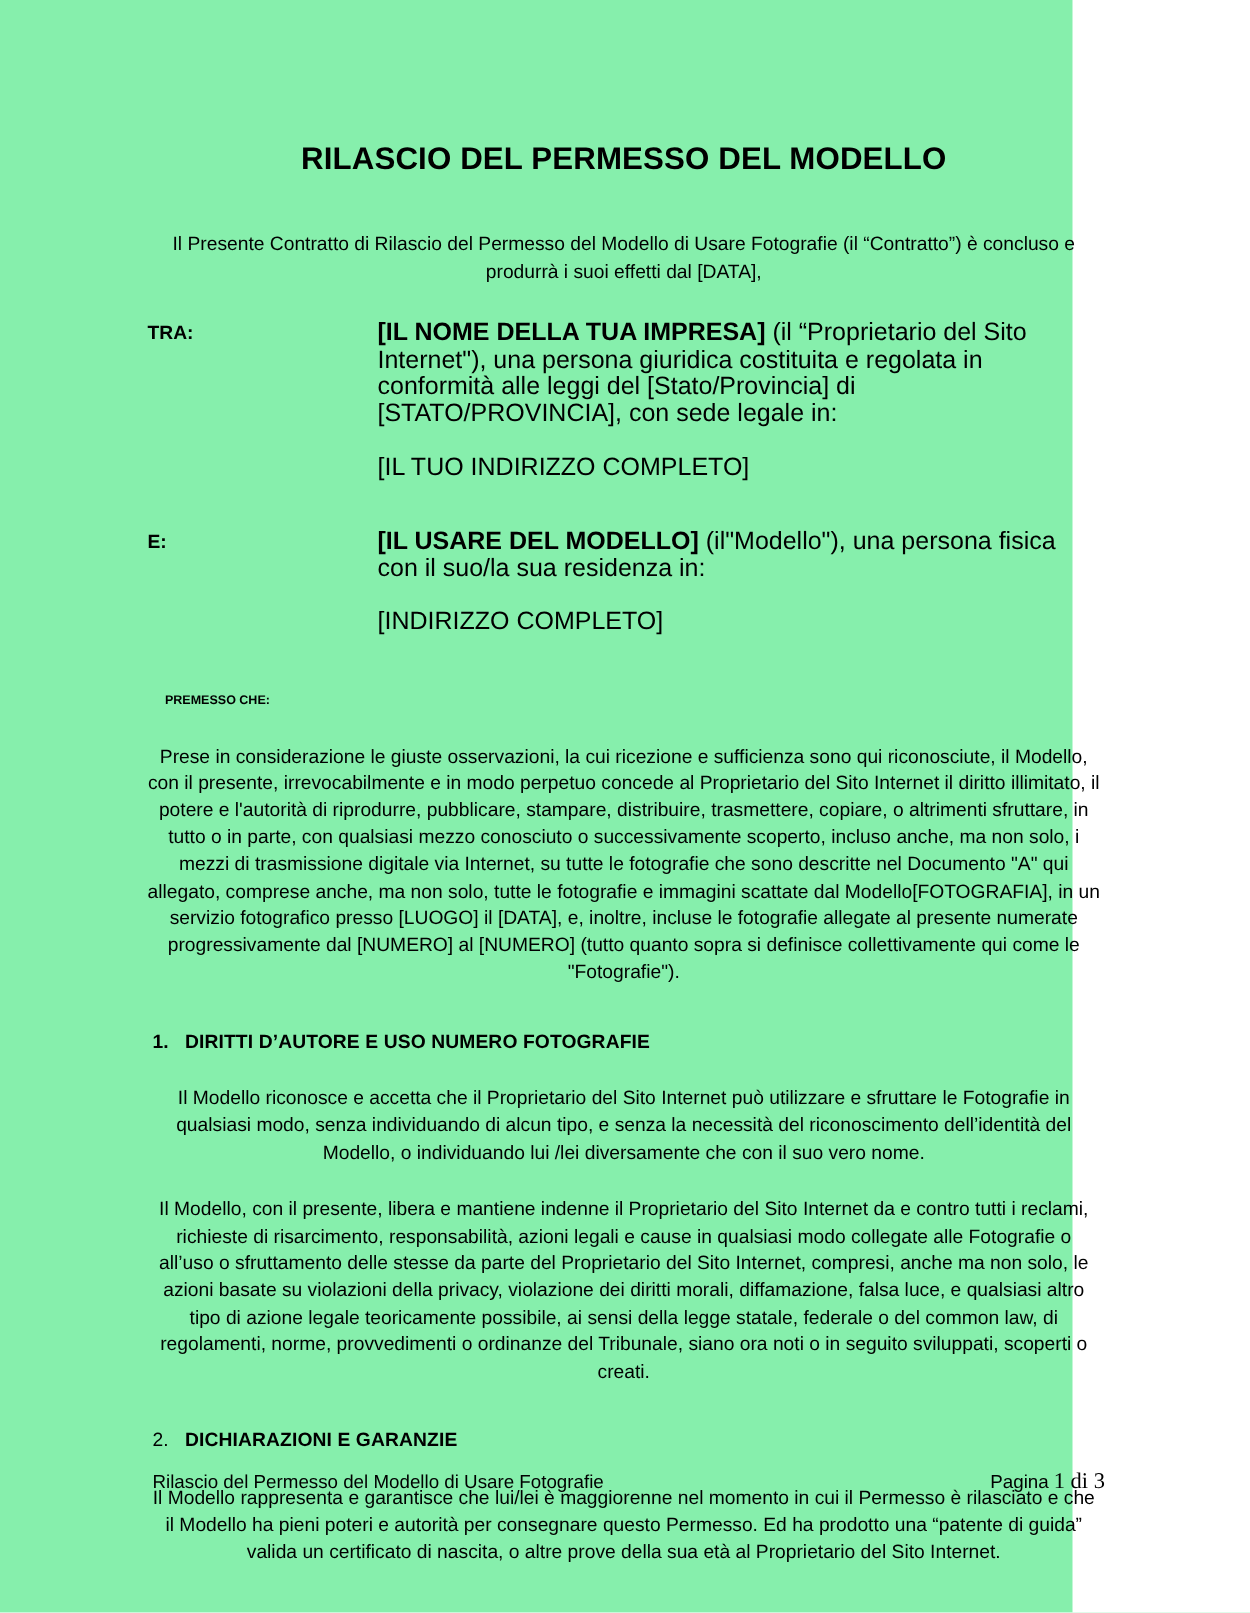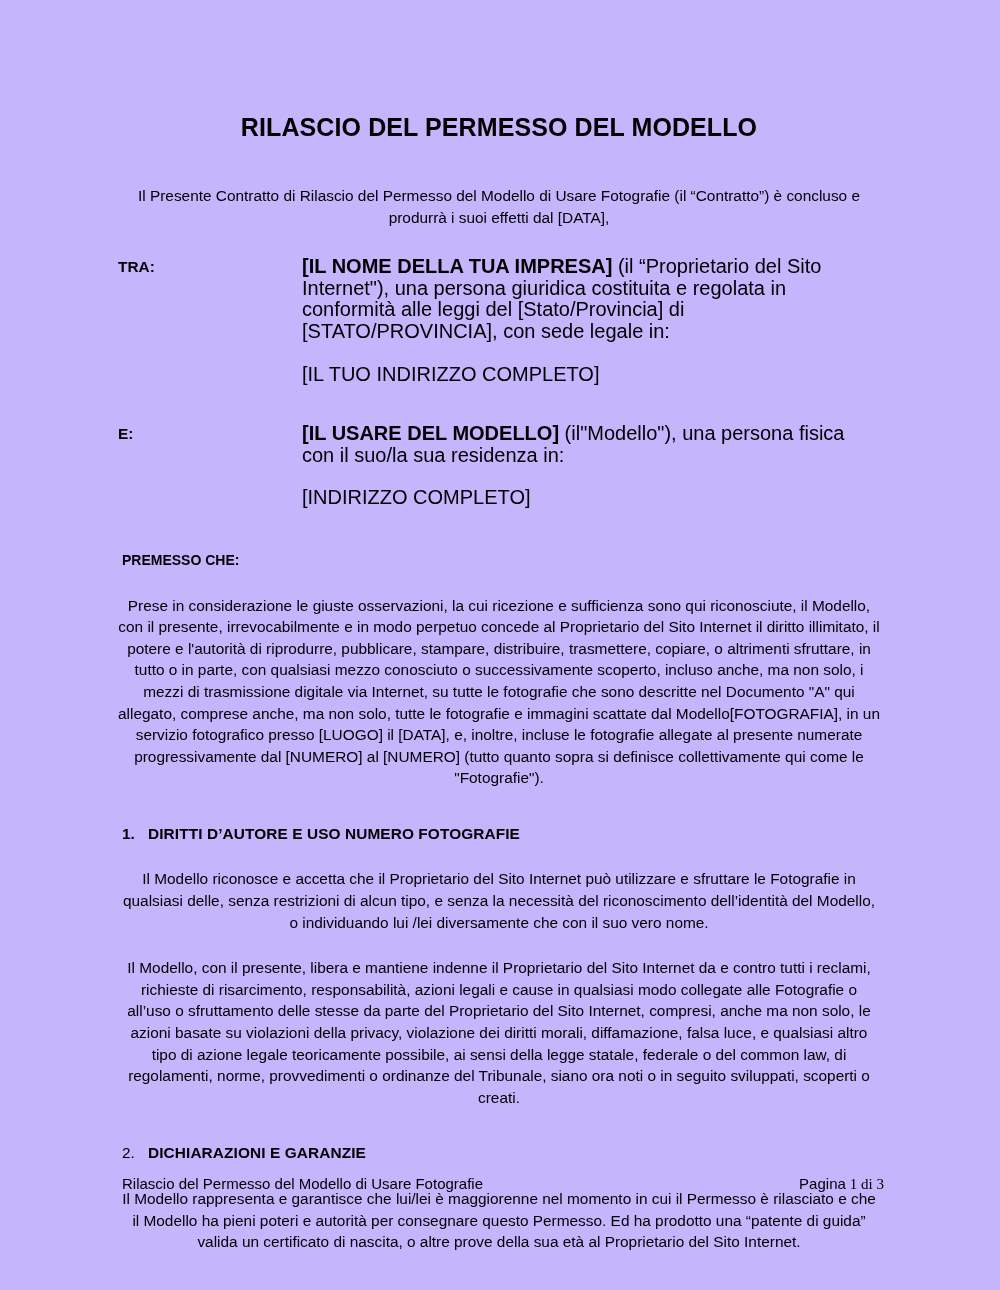--- a/index.html
+++ b/index.html
@@ -11,25 +11,25 @@
     width: 1000px;
     height: 1290px;
     position: relative;
     font-family: "Liberation Sans", sans-serif;
     color: #000000;
     -webkit-font-smoothing: antialiased;
   }
   .page {
     position: absolute;
     left: 0; top: 0;
-    width: 1000px;
+    width: 858px;
     height: 1290px;
     box-sizing: border-box;
     padding: 0;
-    background: #c4b5fd;
+    background: #86efac;
     text-decoration: underline;
   }
   .content {
     position: absolute;
     left: 118px;
     top: 0;
     width: 762px;
   }
 
   
@@ -73,24 +73,24 @@
     font-size: 20px;
     line-height: 21.6px;
   }
   .party-body .addr {
     margin-top: 21px;
   }
   .strong { font-weight: bold; }
 
   
   .block-heading {
-    font-size: 14px;
+    font-size: 10px;
     line-height: 21.6px;
     font-weight: bold;
-    margin: 4px;
+    margin: 14px;
   }
   .premesso-heading { margin-top: 41px; }
 
   .premesso-para { margin-top: 23px; }
 
   
   .clause-heading {
     display: flex;
     align-items: flex-start;
     font-size: 15.4px;
@@ -120,21 +120,21 @@
     display: flex;
     justify-content: space-between;
     align-items: baseline;
     font-size: 15px;
     line-height: 20px;
   }
   .footer-left { white-space: nowrap; }
   .footer-right { white-space: nowrap; }
   .footer-pageno {
     font-family: "Liberation Serif", serif;
-    font-size: 15px;
+    font-size: 18px;
     padding-left: 4px;
   }
 </style>
 </head>
 <body>
 
 <div class="page">
   <div class="content">
 
     <h1 class="doc-title">
@@ -159,21 +159,21 @@
       </div>
     </div>
 
     <p class="block-heading premesso-heading">PREMESSO CHE:</p>
     <p class="para premesso-para">Prese in considerazione le giuste osservazioni, la cui ricezione e sufficienza sono qui riconosciute, il Modello, con il presente, irrevocabilmente e in modo perpetuo concede al Proprietario del Sito Internet il diritto illimitato, il potere e l'autorità di riprodurre, pubblicare, stampare, distribuire, trasmettere, copiare, o altrimenti sfruttare, in tutto o in parte, con qualsiasi mezzo conosciuto o successivamente scoperto, incluso anche, ma non solo, i mezzi di trasmissione digitale via Internet, su tutte le fotografie che sono descritte nel Documento "A" qui allegato, comprese anche, ma non solo, tutte le fotografie e immagini scattate dal Modello[FOTOGRAFIA], in un servizio fotografico presso [LUOGO] il [DATA], e, inoltre, incluse le fotografie allegate al presente numerate progressivamente dal [NUMERO] al [NUMERO] (tutto quanto sopra si definisce collettivamente qui come le "Fotografie").</p>
 
     <div class="clause-heading">
       <span class="clause-num bold">1.</span>
       <span class="clause-text">DIRITTI D’AUTORE E USO NUMERO FOTOGRAFIE</span>
     </div>
-    <p class="para clause-para">Il Modello riconosce e accetta che il Proprietario del Sito Internet può utilizzare e sfruttare le Fotografie in qualsiasi delle, senza restrizioni di alcun tipo, e senza la necessità del riconoscimento dell’identità del Modello, o individuando lui /lei diversamente che con il suo vero nome.</p>
+    <p class="para clause-para">Il Modello riconosce e accetta che il Proprietario del Sito Internet può utilizzare e sfruttare le Fotografie in qualsiasi modo, senza individuando di alcun tipo, e senza la necessità del riconoscimento dell’identità del Modello, o individuando lui /lei diversamente che con il suo vero nome.</p>
     <p class="para clause-para">Il Modello, con il presente, libera e mantiene indenne il Proprietario del Sito Internet da e contro tutti i reclami, richieste di risarcimento, responsabilità, azioni legali e cause in qualsiasi modo collegate alle Fotografie o all’uso o sfruttamento delle stesse da parte del Proprietario del Sito Internet, compresi, anche ma non solo, le azioni basate su violazioni della privacy, violazione dei diritti morali, diffamazione, falsa luce, e qualsiasi altro tipo di azione legale teoricamente possibile, ai sensi della legge statale, federale o del common law, di regolamenti, norme, provvedimenti o ordinanze del Tribunale, siano ora noti o in seguito sviluppati, scoperti o creati.</p>
 
     <div class="clause-heading">
       <span class="clause-num">2.</span>
       <span class="clause-text">DICHIARAZIONI E GARANZIE</span>
     </div>
     <p class="para clause-para">Il Modello rappresenta e garantisce che lui/lei è maggiorenne nel momento in cui il Permesso è rilasciato e che il Modello ha pieni poteri e autorità per consegnare questo Permesso. Ed ha prodotto una “patente di guida” valida un certificato di nascita, o altre prove della sua età al Proprietario del Sito Internet.</p>
 
   </div>
 

